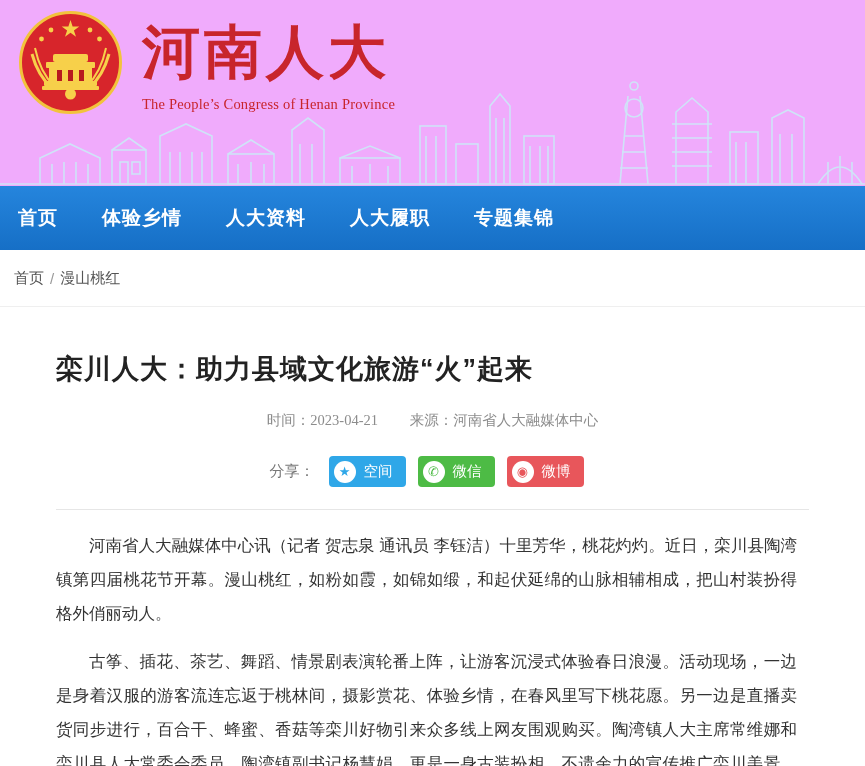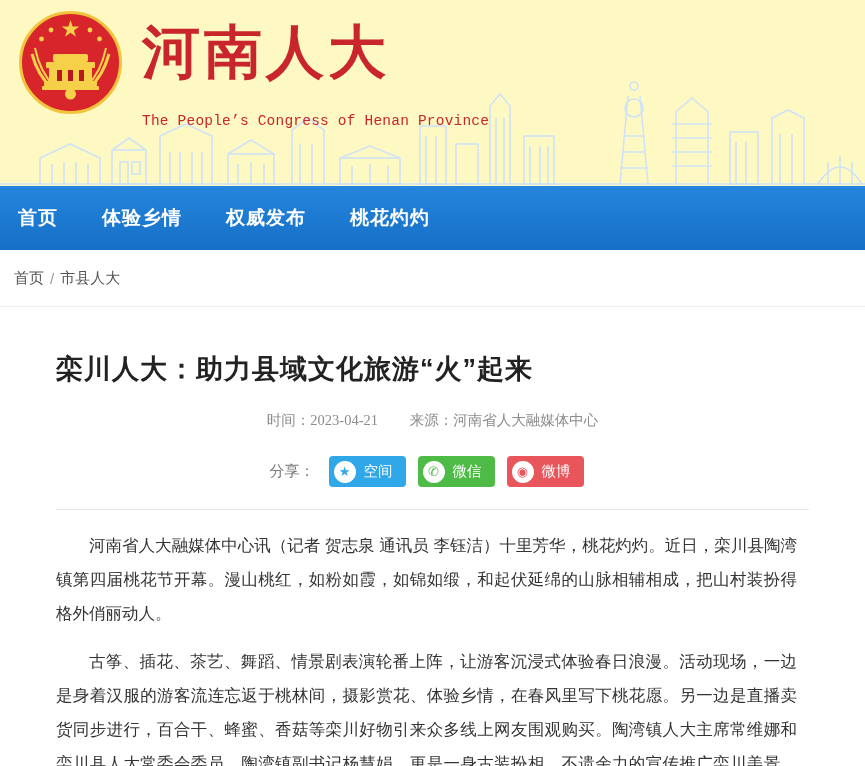--- a/index.html
+++ b/index.html
@@ -12,21 +12,21 @@
     overflow: hidden;
     background: #ffffff;
     font-family: "Liberation Sans", sans-serif;
     color: #333;
   }
 
   
   .banner {
     position: relative;
     height: 186px;
-    background: #fef9c3;
+    background: #f0abfc;
     overflow: hidden;
   }
   .skyline {
     position: absolute;
     left: 0;
     bottom: 0;
     width: 865px;
     height: 120px;
     opacity: 1;
   }
@@ -47,25 +47,25 @@
     font-family: "Liberation Serif", serif;
     font-size: 58px;
     font-weight: bold;
     color: #c8252c;
     letter-spacing: 4px;
     line-height: 70px;
     margin: 0;
     white-space: nowrap;
   }
   .site-subtitle {
-    font-family: Liberation Mono, monospace;
+    font-family: Liberation Serif, serif;
     font-size: 14.5px;
     color: #c8252c;
     letter-spacing: 0.2px;
-    margin-top: 25px;
+    margin-top: 8px;
     white-space: nowrap;
   }
 
   
   .navbar {
     height: 64px;
     background: #1f7ad4;
     background: linear-gradient(180deg, #2585dd 0%, #166fc6 100%);
     display: flex;
     align-items: center;
@@ -264,28 +264,29 @@
 
   <div class="site-title-wrap">
     <div class="site-title">河南人大</div>
     <div class="site-subtitle">The People’s Congress of Henan Province</div>
   </div>
 </div>
 
 <div class="navbar">
   <div class="nav-item">首页</div>
   <div class="nav-item">体验乡情</div>
-  <div class="nav-item">权威发布</div>
-  <div class="nav-item">桃花灼灼</div>
+  <div class="nav-item">人大资料</div>
+  <div class="nav-item">人大履职</div>
+  <div class="nav-item">专题集锦</div>
 </div>
 
 <div class="breadcrumb">
   <a>首页</a>
   <span class="sep">/</span>
-  <a>市县人大</a>
+  <a>漫山桃红</a>
 </div>
 
 <div class="article">
 
   <h1 class="article-title">栾川人大：助力县域文化旅游“火”起来</h1>
 
   <div class="article-meta">
     <span class="meta-item"><span>时间：</span><span>2023-04-21</span></span>
     <span class="meta-item"><span>来源：</span><span>河南省人大融媒体中心</span></span>
   </div>

